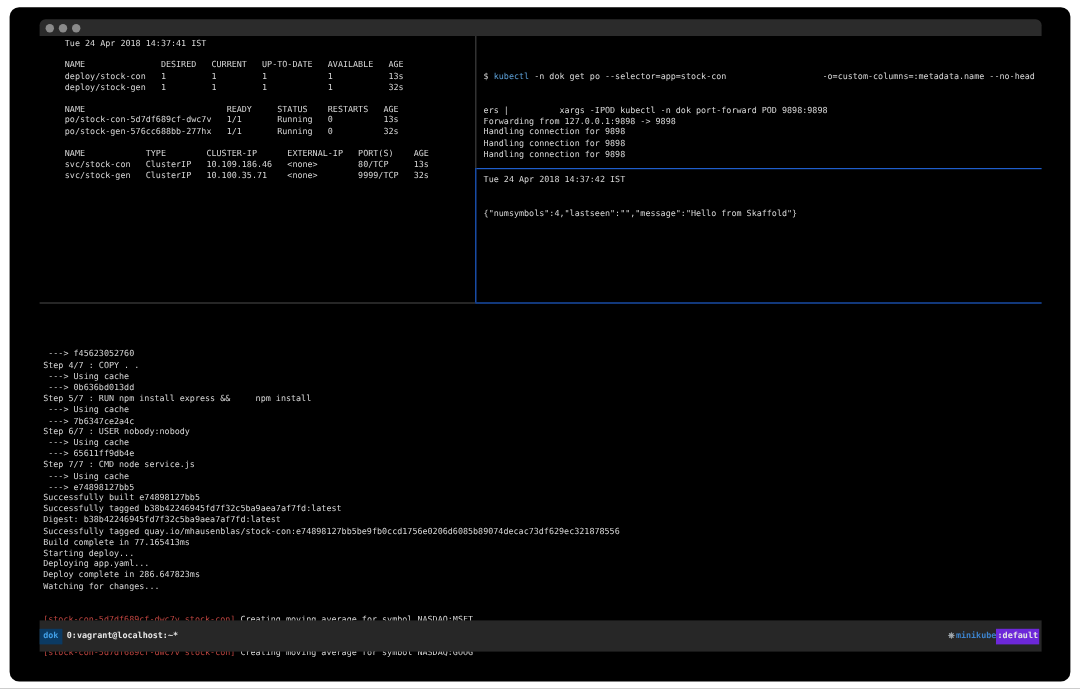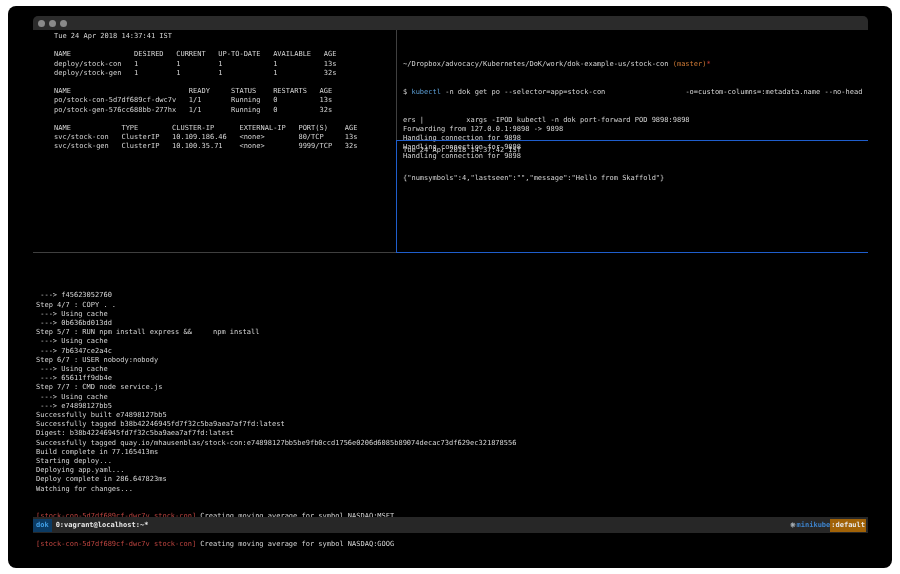--- a/index.html
+++ b/index.html
@@ -58,35 +58,35 @@
   .div-v-top   { left: 363px; top: 14px;  width: 1px;   height: 110px; }
   .div-v-bot   { left: 363px; top: 124px; width: 1px;   height: 112px; background: #1f5ecc; }
   .div-h-mid   { left: 364px; top: 124px; width: 471px; height: 1px;   background: #1f5ecc; }
   .div-h-left  { left: 0;     top: 236px; width: 363px; height: 1px; }
   .div-h-right { left: 363px; top: 236px; width: 472px; height: 1px;   background: #1f5ecc; }
   .c-branch { color: #cf7a35; }
   .c-star   { color: #c94034; }
   .c-cmd    { color: #5c9fd6; }
   .c-red    { color: #bf4540; }
   .statusbar {
-    position: absolute; left: 0; top: 501px; width: 835px; height: 16px;
+    position: absolute; left: 0; top: 501px; width: 835px; height: 26px;
     background: #272727;
     display: flex; align-items: center;
     font-size: 7px; line-height: 13px; color: #e0e0e0; font-weight: bold;
     white-space: pre;
   }
   .session-chip {
     background: #0b3a63; color: #42a0e8;
     padding: 0 3px; height: 13px; display: inline-block;
   }
   .win-item { margin-left: 4px; color: #e8e8e8; text-align: right; }
   .status-right { margin-left: auto; margin-right: 2px; display: flex; align-items: center; }
   .helm-icon { color: #aab2b8; font-family: "DejaVu Sans", sans-serif; margin-right: 1px; }
   .ctx-name { color: #3d83cc; }
-  .ctx-ns { color: #e6e6e6; background: #a16207; padding: 0 1px; }
+  .ctx-ns { color: #e6e6e6; background: #6d28d9; padding: 0 1px; }
 </style>
 </head>
 <body>
 
 <div class="window">
   <div class="terminal">
 
     <div class="titlebar">
       <div class="traffic">
         <span></span>
@@ -106,21 +106,20 @@
 po/stock-con-5d7df689cf-dwc7v   1/1       Running   0          13s
 po/stock-gen-576cc688bb-277hx   1/1       Running   0          32s
 
 NAME            TYPE        CLUSTER-IP      EXTERNAL-IP   PORT(S)    AGE
 svc/stock-con   ClusterIP   10.109.186.46   &lt;none&gt;        80/TCP     13s
 svc/stock-gen   ClusterIP   10.100.35.71    &lt;none&gt;        9999/TCP   32s</pre>
     </div>
 
     <div class="pane pane-rtop">
       <div class="mono pad-right">
-        <div><span>~/Dropbox/advocacy/Kubernetes/DoK/work/dok-example-us/stock-con</span><span class="c-branch"> (master)</span><span class="c-star">*</span></div>
         <div><span>$ </span><span class="c-cmd">kubectl</span><span> -n dok get po --selector=app=stock-con                   -o=custom-columns=:metadata.name --no-head</span></div>
         <div>ers |          xargs -IPOD kubectl -n dok port-forward POD 9898:9898
 Forwarding from 127.0.0.1:9898 -&gt; 9898
 Handling connection for 9898
 Handling connection for 9898
 Handling connection for 9898</div>
       </div>
     </div>
 
     <div class="pane pane-rbot">

